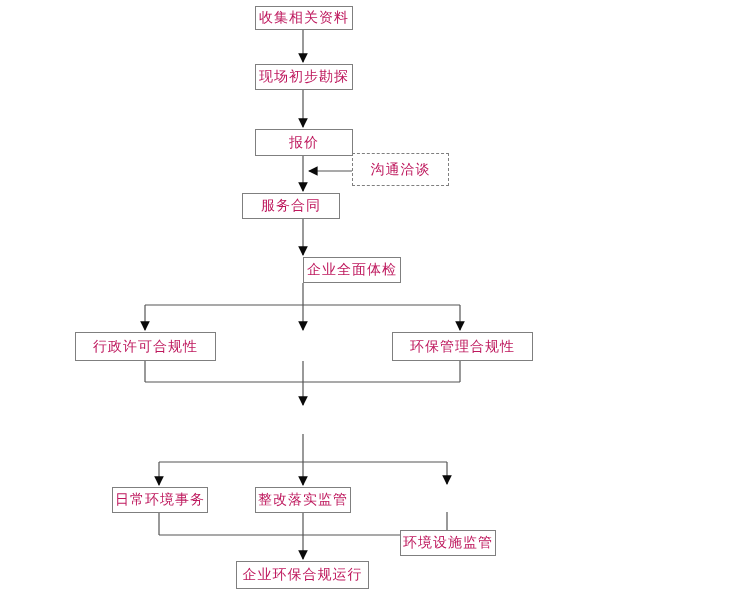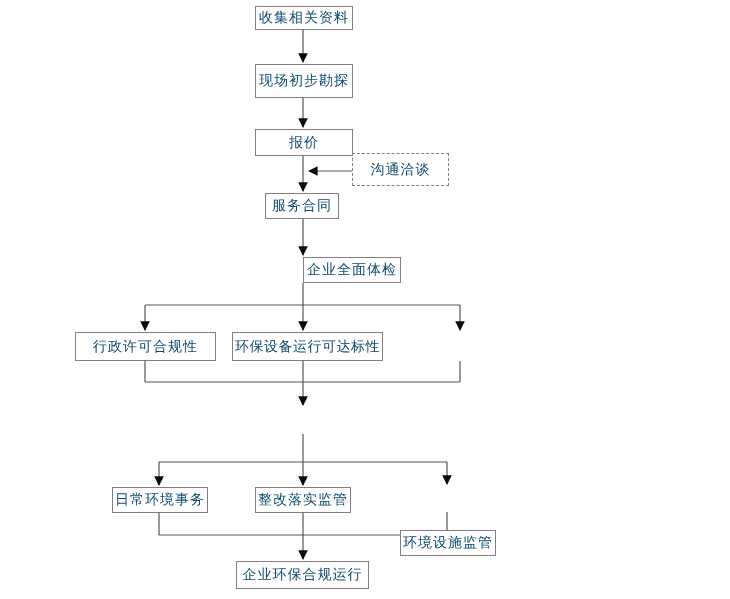--- a/index.html
+++ b/index.html
@@ -24,37 +24,37 @@
   }
   .node {
     position: absolute;
     box-sizing: border-box;
     border: 1px solid #7f7f7f;
     background: #ffffff;
     display: flex;
     align-items: center;
     justify-content: center;
     font-size: 14px;
-    color: #0c4a6e;
+    color: #be185d;
     letter-spacing: 1px;
     white-space: nowrap;
     z-index: 2;
   }
   .node.dashed {
     border: 1px dashed #7f7f7f;
   }
   .node.tight {
     letter-spacing: 0.5px;
   }
   
   #n-collect    { left: 255px; top: 6px;   width: 98px;  height: 24px; }
-  #n-survey     { left: 255px; top: 64px;  width: 98px;  height: 34px; }
+  #n-survey     { left: 255px; top: 64px;  width: 98px;  height: 26px; }
   #n-quote      { left: 255px; top: 129px; width: 98px;  height: 27px; }
   #n-negotiate  { left: 352px; top: 153px; width: 97px;  height: 33px; }
-  #n-contract   { left: 265px; top: 193px; width: 74px;  height: 26px; }
+  #n-contract   { left: 242px; top: 193px; width: 98px;  height: 26px; }
   #n-checkup    { left: 255px; top: 257px; width: 98px;  height: 26px; margin-left: 48px; }
   
   #n-admin      { left: 75px;  top: 332px; width: 141px; height: 29px; }
   #n-equipment  { left: 232px; top: 332px; width: 151px; height: 29px; }
   #n-management { left: 392px; top: 332px; width: 141px; height: 29px; }
   #n-plan       { left: 255px; top: 407px; width: 98px;  height: 27px; }
   
   #n-daily      { left: 112px; top: 487px; width: 96px;  height: 26px; }
   #n-rectify    { left: 255px; top: 487px; width: 96px;  height: 26px; }
   #n-facility   { left: 400px; top: 486px; width: 96px;  height: 26px; margin-top: 44px; }
@@ -123,22 +123,22 @@
   <div class="node" id="n-quote">报价</div>
 
   <div class="node dashed" id="n-negotiate">沟通洽谈</div>
 
   <div class="node" id="n-contract">服务合同</div>
 
   <div class="node" id="n-checkup">企业全面体检</div>
 
   <div class="node" id="n-admin">行政许可合规性</div>
 
-  <div class="node tight" id="n-equipment">环保设备运行可达标性</div>
 
+  <div class="node" id="n-management">环保管理合规性</div>
 
 
   <div class="node" id="n-daily">日常环境事务</div>
 
   <div class="node" id="n-rectify">整改落实监管</div>
 
   <div class="node" id="n-facility">环境设施监管</div>
 
   <div class="node" id="n-operation">企业环保合规运行</div>
 

